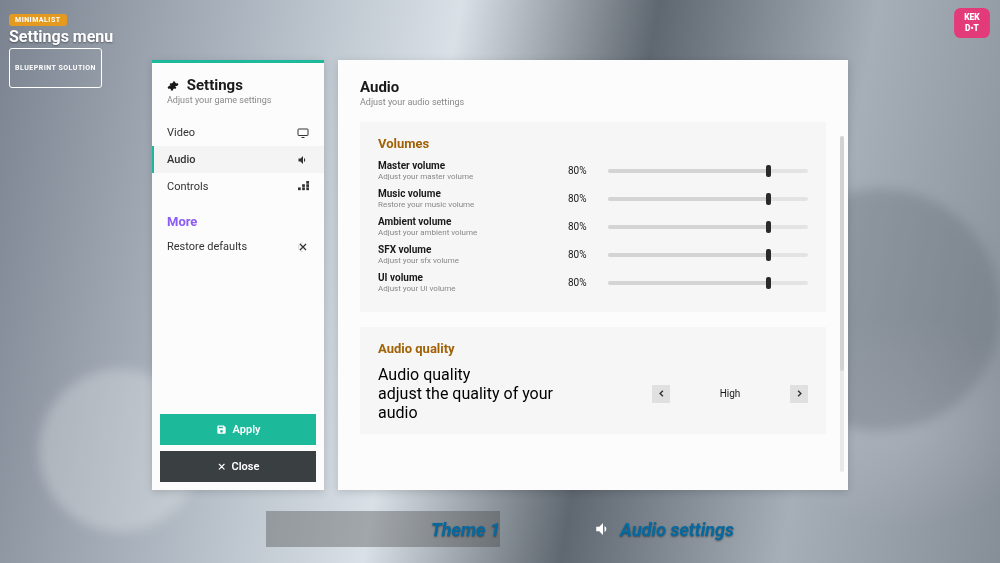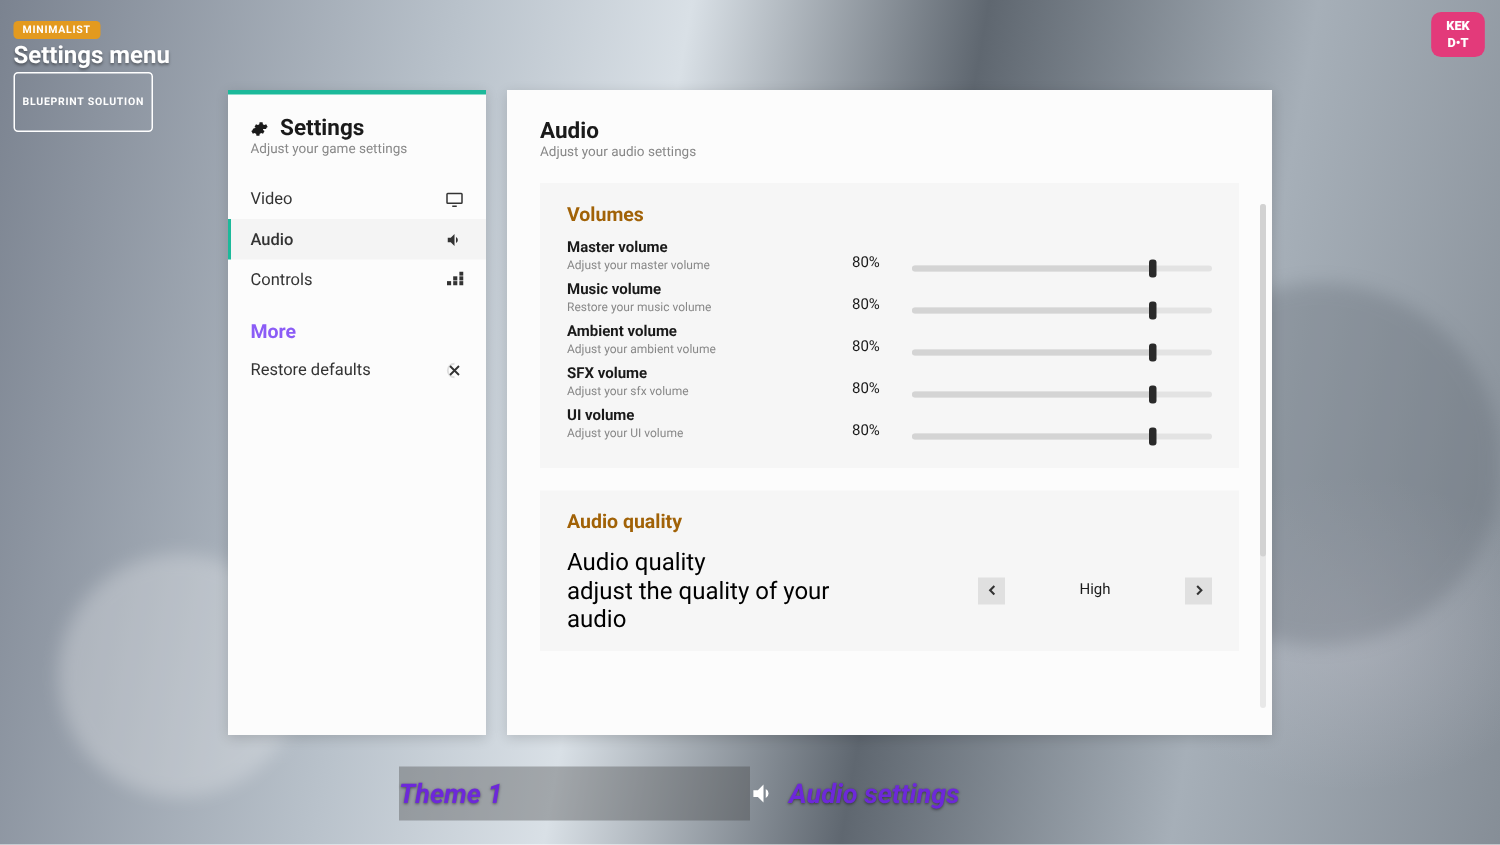--- a/index.html
+++ b/index.html
@@ -41,38 +41,38 @@
 .btnrow { padding:0 8px 8px; }
 .btn { width:100%; padding:9px 0; font-size:11px; font-weight:600; display:flex; align-items:center; justify-content:center; gap:6px; cursor:pointer; border:none; margin-top:6px; }
 .btn.apply { background:#1cb99a; color:#fff; }
 .btn.close { background:#3a3f42; color:#fff; }
 
 .content { flex:1; background:#fcfcfc; box-shadow:0 2px 8px rgba(0,0,0,.15); padding:18px 22px 18px 22px; overflow:hidden; position:relative; }
 .content h1 { font-size:15px; font-weight:700; color:#1a1a1a; }
 .content .sub { font-size:9px; color:#888; margin-top:1px; }
 .panel { background:#f6f6f6; margin-top:15px; padding:14px 18px 12px; position:relative; }
 .panel h3 { font-size:13px; font-weight:700; color:#a16207; margin-bottom:9px; }
-.row { display:flex; align-items:flex-end; margin-bottom:7px; }
+.row { display:flex; align-items:center; margin-bottom:7px; }
 .row .labels { flex:0 0 190px; }
 .row .name { font-size:10px; font-weight:700; color:#1a1a1a; }
 .row .desc { font-size:8px; color:#888; margin-top:1px;}
 .row .val { flex:0 0 36px; font-size:10px; color:#1a1a1a; text-align:left; }
 .row .slider { flex:1; height:4px; background:#e3e3e3; border-radius:2px; position:relative; margin-left:4px; }
 .row .slider .fill { position:absolute; left:0; top:0; bottom:0; background:#d4d4d4; border-radius:2px; }
 .row .slider .thumb { position:absolute; top:-4px; width:5px; height:12px; background:#2a2a2a; border-radius:2px; transform:translateX(-2px); }
 .scrolltrack { position:absolute; right:4px; top:76px; bottom:18px; width:4px; background:#e8e8e8; border-radius:2px; }
 .scrollthumb { position:absolute; left:0; right:0; top:0; height:70%; background:#d2d2d2; border-radius:2px; }
 .qrow { display:flex; align-items:center; margin-top:2px; }
 .qrow .labels { flex:0 0 190px; }
 .qrow .stepper { flex:1; display:flex; align-items:center; justify-content:flex-end; gap:0; }
 .qrow .stepbtn { width:18px; height:18px; background:#e0e0e0; display:flex; align-items:center; justify-content:center; cursor:pointer; font-size:9px; color:#333; }
 .qrow .stepval { flex:0 0 120px; text-align:center; font-size:10px; color:#1a1a1a; }
 
 .caption { position:absolute; bottom:16px; left:266px; right:266px; height:36px; display:flex; }
-.caption .seg { flex:1; display:flex; align-items:center; justify-content:flex-start; gap:8px; color:#6d28d9; font-weight:700; font-style:italic; font-size:18px; text-shadow:0 1px 2px rgba(0,0,0,.5); }
+.caption .seg { flex:1; display:flex; align-items:center; justify-content:flex-end; gap:8px; color:#0369a1; font-weight:700; font-style:italic; font-size:18px; text-shadow:0 1px 2px rgba(0,0,0,.5); }
 .caption .seg.left { background:rgba(60,60,60,.35); }
 .caption .seg.right { background:transparent; }
 .seg .ico { display:flex; }
 svg { display:block; }
 </style>
 </head>
 <body>
 <div class="blurbg"></div>
 
 <div class="tl">
@@ -140,20 +140,38 @@
           <span>Restore defaults</span>
           <span class="ico">
             <svg width="12" height="12" viewBox="0 0 24 24" fill="none" stroke="#333" stroke-width="2.5">
               <path d="M6 6l12 12M18 6L6 18"></path>
               <path d="M12 3a9 9 0 100 18" opacity=".15"></path>
             </svg>
           </span>
         </div>
       </div>
     <div class="spacer"></div>
+    <div class="btnrow">
+      <button class="btn apply">
+        <span>
+            <svg width="11" height="11" viewBox="0 0 24 24" fill="#fff">
+              <path d="M17 3H5a2 2 0 00-2 2v14a2 2 0 002 2h14a2 2 0 002-2V7l-4-4zM12 19a3 3 0 110-6 3 3 0 010 6zm3-10H6V6h9v3z"></path>
+            </svg>
+          </span>
+        <span>Apply</span>
+      </button>
+      <button class="btn close">
+        <span>
+            <svg width="9" height="9" viewBox="0 0 24 24" fill="#fff">
+              <path d="M19 6L6 19M6 6l13 13" stroke="#fff" stroke-width="3" stroke-linecap="round"></path>
+            </svg>
+          </span>
+        <span>Close</span>
+      </button>
+    </div>
   </div>
 
   <div class="content">
     <h1>Audio</h1>
     <div class="sub">Adjust your audio settings</div>
 
     <div class="panel">
       <h3>Volumes</h3>
       <div id="volrows">
           <div class="row">

